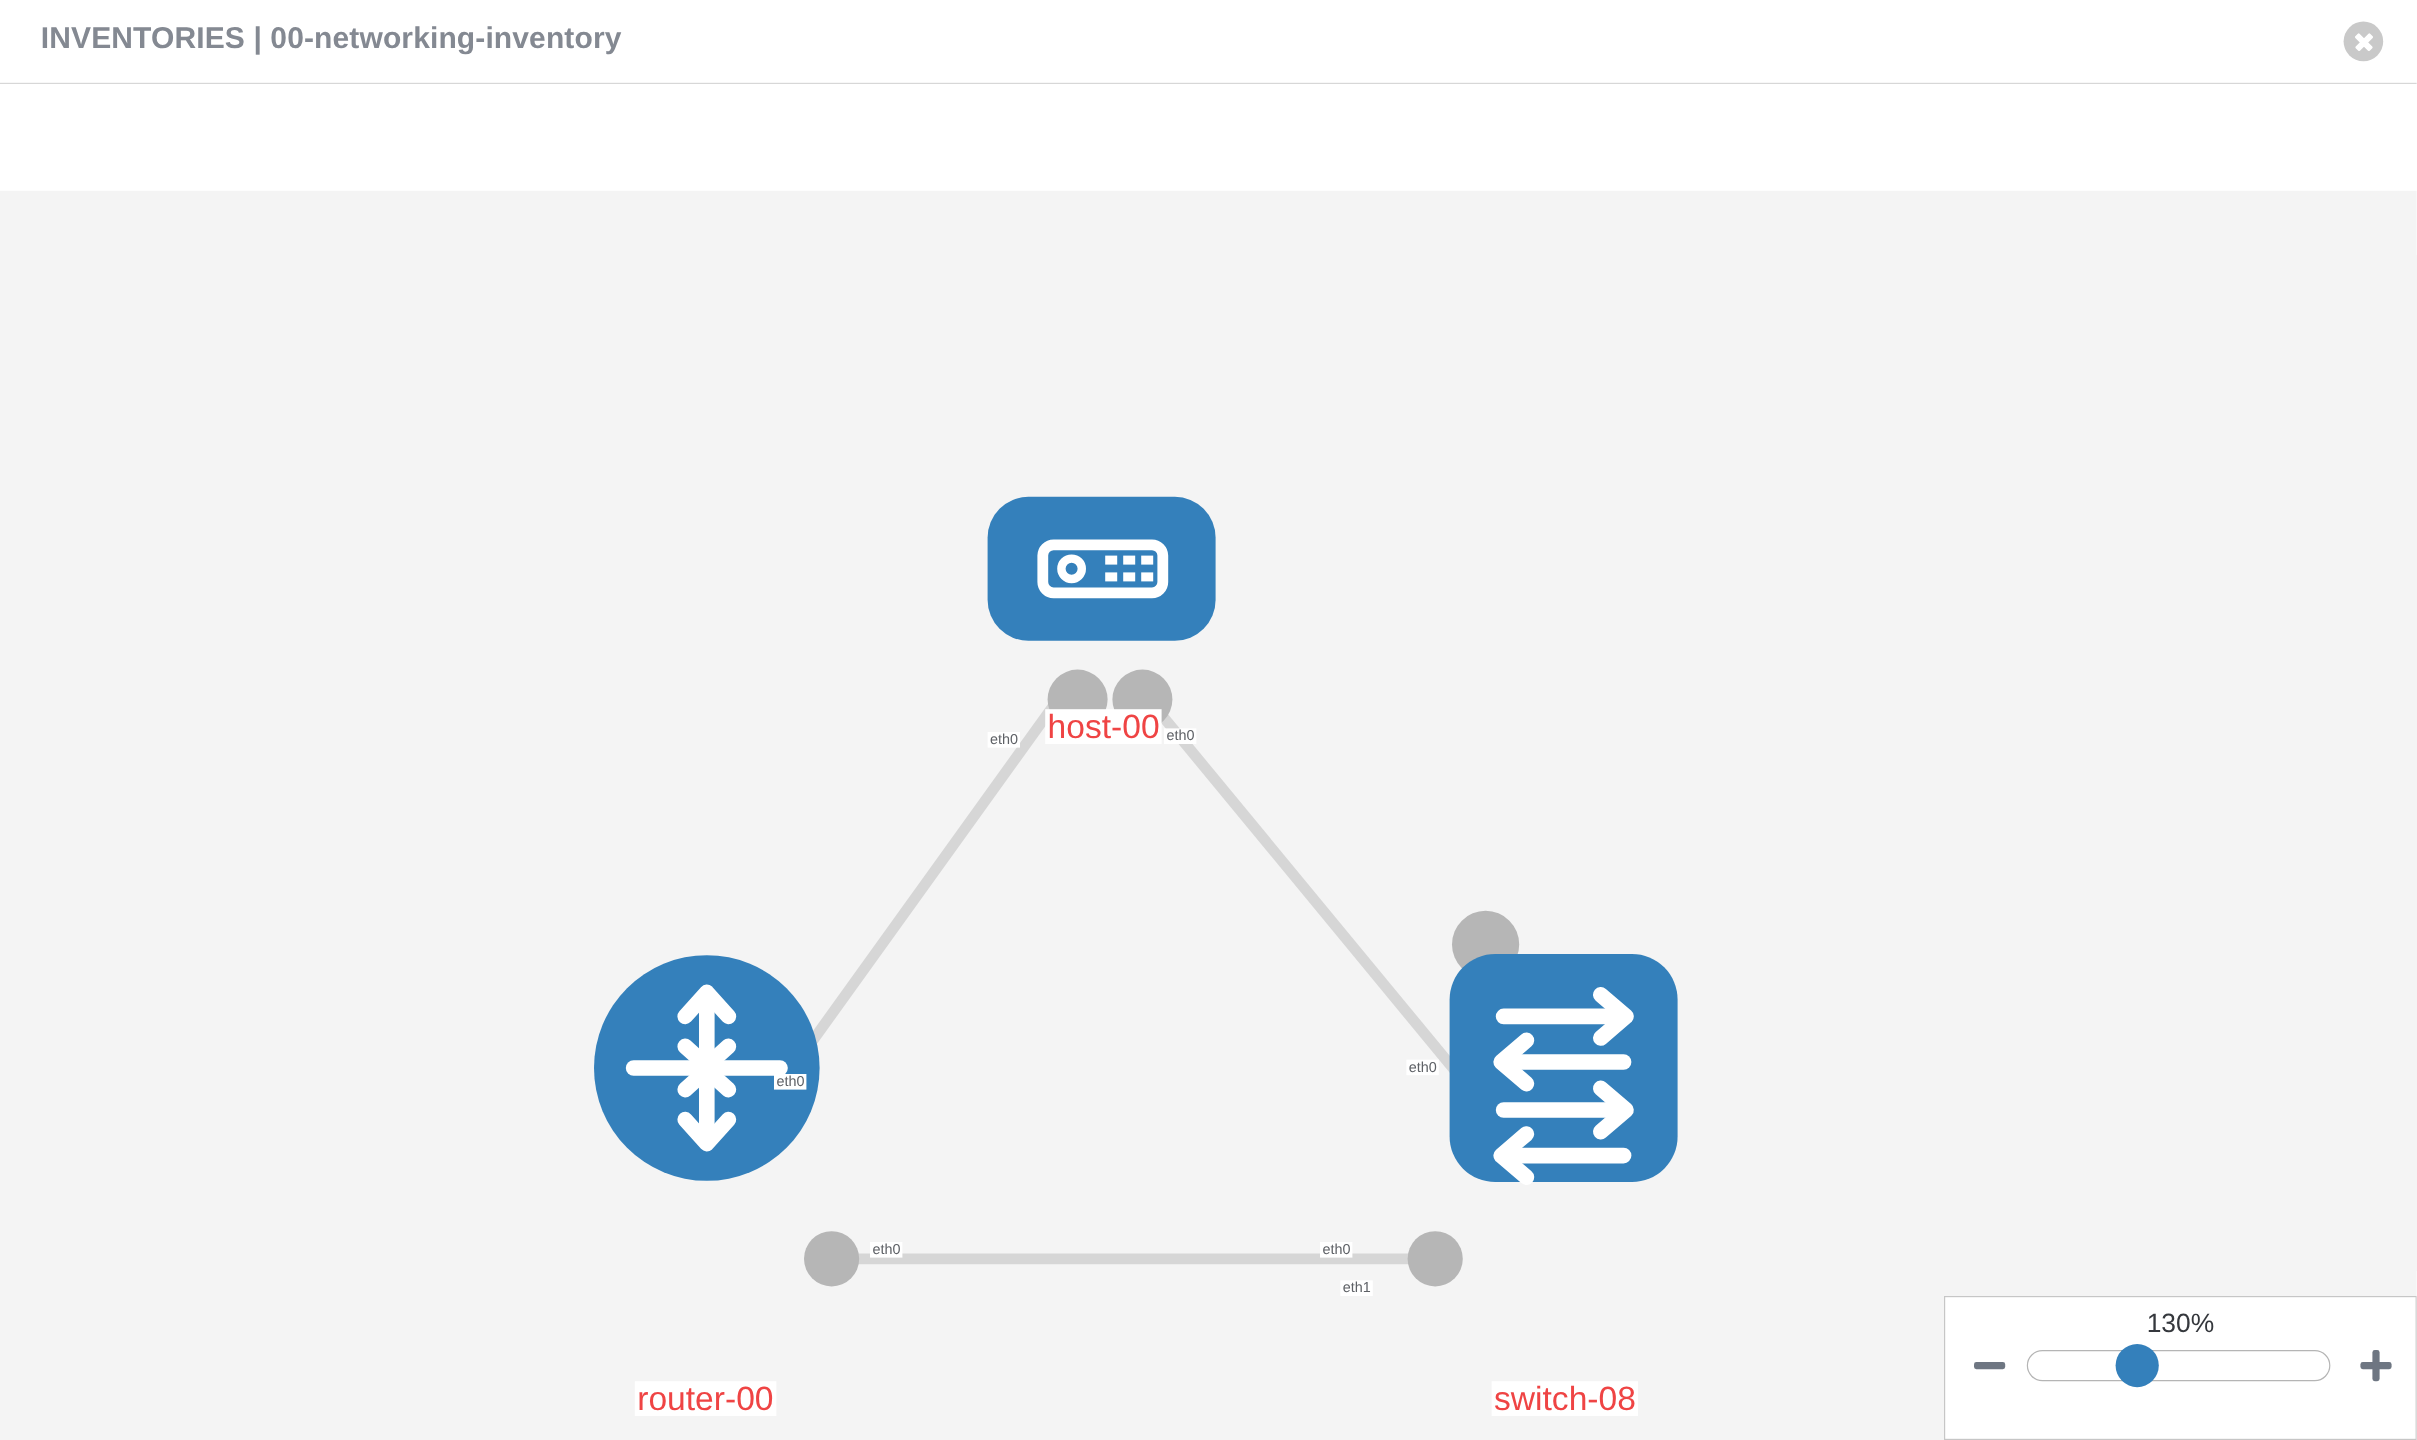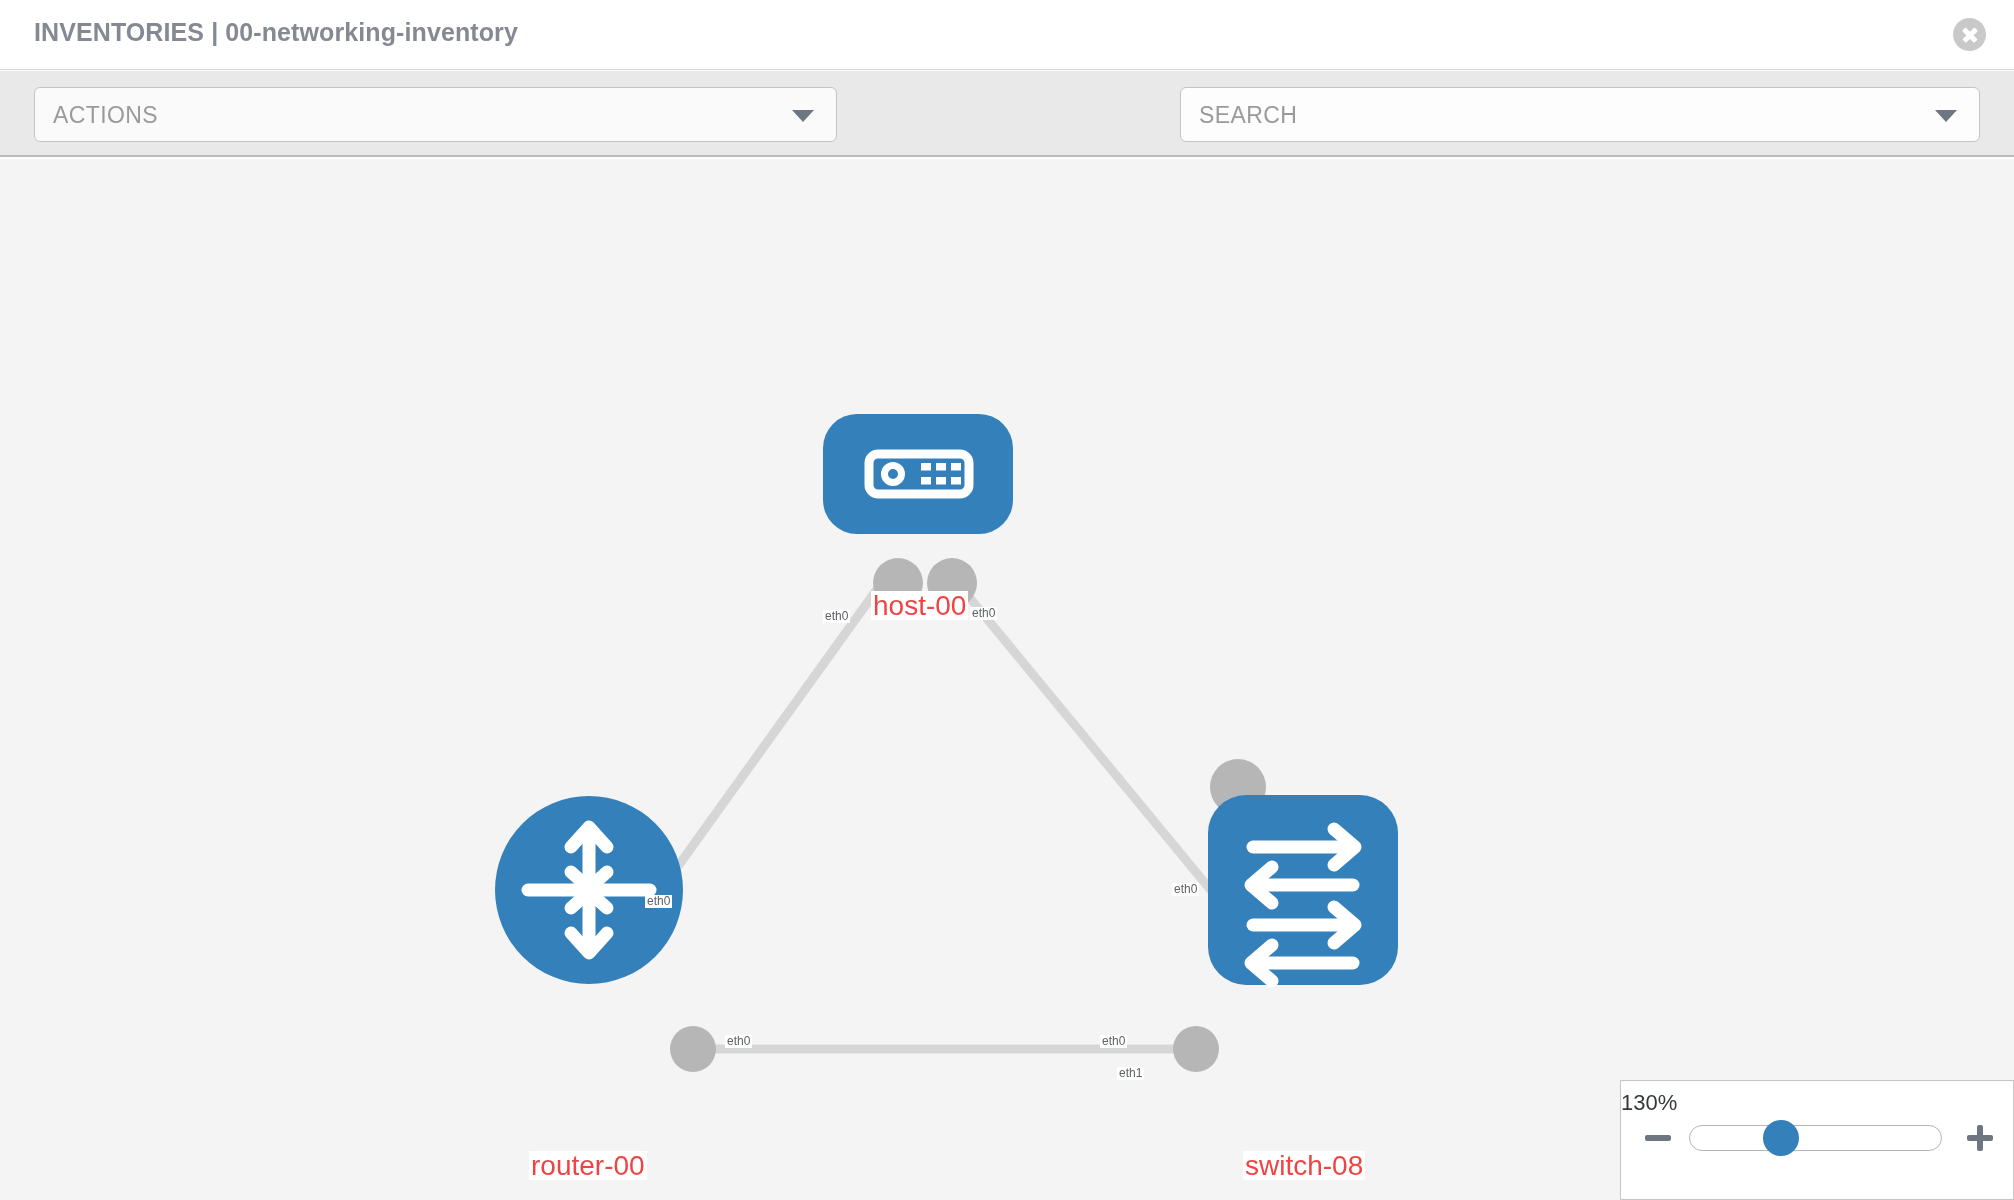--- a/index.html
+++ b/index.html
@@ -174,21 +174,21 @@
     top: 1080px;
     width: 394px;
     height: 120px;
     background: #ffffff;
     border: 1px solid #c6c6c6;
   }
   .zoom-value {
     position: absolute;
     width: 100%;
     top: 9px;
-    text-align: left;
+    text-align: center;
     font-size: 22px;
     color: #35383d;
   }
   .zoom-minus, .zoom-plus {
     position: absolute;
     top: 42px;
     width: 30px;
     height: 30px;
     cursor: pointer;
   }
@@ -235,47 +235,20 @@
 </head>
 <body>
 
 <div id="app">
 
   <div class="header">
     <div class="header-title">INVENTORIES | 00-networking-inventory</div>
     <div class="close-btn"></div>
   </div>
 
-  <div class="toolbar">
-
-    <div class="actions-select">
-      <span class="actions-label">ACTIONS</span>
-      <span class="caret"></span>
-    </div>
-
-    <div class="tool-icon wrench">
-      <svg width="46" height="46" viewBox="0 0 46 46" aria-hidden="true">
-        <path d="M32.5 6.5c-5.6 0-10.1 4.5-10.1 10.1 0 1.3.25 2.5.7 3.6L8.6 34.7c-1.4 1.4-1.4 3.7 0 5.1 1.4 1.4 3.7 1.4 5.1 0l14.5-14.5c1.1.45 2.3.7 3.6.7 5.6 0 10.1-4.5 10.1-10.1 0-1.6-.37-3.1-1.03-4.4l-5.5 5.5-5.3-1.4-1.4-5.3 5.5-5.5c-1.3-.66-2.8-1.03-4.4-1.03z" fill="#6e7682"></path>
-      </svg>
-    </div>
-
-    <div class="tool-icon key">
-      <svg width="46" height="46" viewBox="0 0 46 46" aria-hidden="true">
-        <circle cx="15.5" cy="19.5" r="9.5" fill="none" stroke="#6e7682" stroke-width="4.6"></circle>
-        <path d="M23.5 23.5 L40 32.5" stroke="#6e7682" stroke-width="4.6" stroke-linecap="round" fill="none"></path>
-        <path d="M33 28.2 L30.5 33.5" stroke="#6e7682" stroke-width="4.4" stroke-linecap="round" fill="none"></path>
-        <path d="M39 31.6 L36.5 37" stroke="#6e7682" stroke-width="4.4" stroke-linecap="round" fill="none"></path>
-      </svg>
-    </div>
-
-    <div class="search-select">
-      <span class="search-label">SEARCH</span>
-      <span class="caret"></span>
-    </div>
-  </div>
 
   <div class="canvas">
 
     <svg class="topology-svg" viewBox="0 0 2014 1041">
 
       <g>
 
         <line x1="888" y1="415" x2="640" y2="760" stroke="#d6d6d6" stroke-width="9"></line>
 
         <line x1="950" y1="415" x2="1247" y2="775" stroke="#d6d6d6" stroke-width="9"></line>

